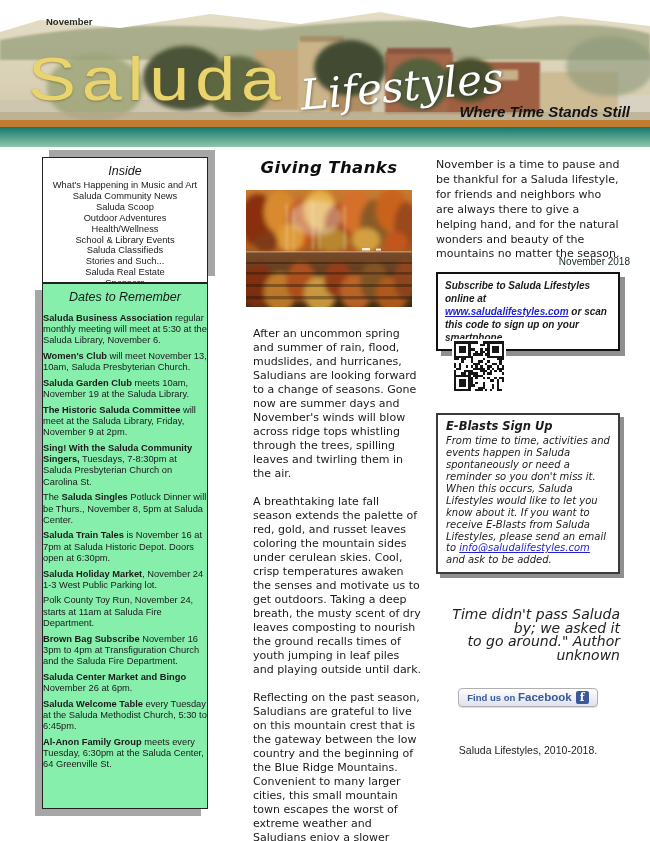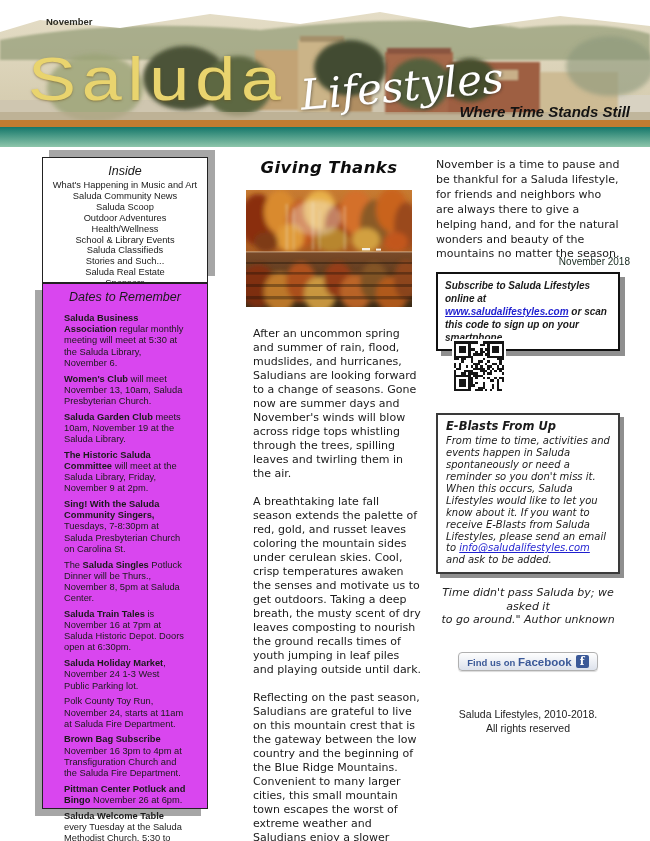--- a/index.html
+++ b/index.html
@@ -21,22 +21,22 @@
              background:linear-gradient(#14776a,#8ec6ab);}
   .credit{position:absolute;left:46px;top:129px;font-size:9.5px;font-style:italic;color:#222b22;}
   .issue{position:absolute;right:20px;top:129px;font-size:10px;color:#15281e;}
 
   
   .sidebar{position:absolute;left:42px;top:157px;width:166px;}
   .inside-box{box-sizing:border-box;background:#fff;border:1px solid #222;height:126px;
               padding:6px 4px;text-align:center;box-shadow:7px -7px 0 #a6a6a6;position:relative;z-index:1;}
   .box-title{font-size:12.5px;font-weight:normal;font-style:italic;text-align:center;margin:0 0 2px 0;}
   .inside-item{font-size:9.3px;line-height:10.9px;}
-  .dates-box{box-sizing:border-box;background:#d946ef;border:1px solid #222;height:526px;margin-top:0;
-             padding:6px 21px;box-shadow:-7px 7px 0 #a6a6a6;position:relative;z-index:1;}
+  .dates-box{box-sizing:border-box;background:#86efac;border:1px solid #222;height:526px;margin-top:0;
+             padding:6px 0;box-shadow:-7px 7px 0 #a6a6a6;position:relative;z-index:1;}
   .dates-box .box-title{margin-bottom:9px;}
   .date-entry{font-size:9.3px;line-height:11.2px;margin:0 0 4.5px 0;}
   .date-entry .b{font-weight:bold;}
 
   
   .middle{position:absolute;left:237px;top:150px;width:184px;font-family:"DejaVu Sans",sans-serif;}
   .article-title{font-size:16.5px;font-weight:bold;font-style:italic;text-align:center;margin:8px 0 0 0;
                  letter-spacing:.4px;color:#0d0d0d;}
   .photo{width:166px;height:117px;margin:13px auto 0 auto;display:block;}
   .paras .body-p{font-size:11px;line-height:14px;margin:14px 0 0 16px;color:#1a1a1a;}
@@ -50,21 +50,21 @@
                  font-family:"Liberation Sans",sans-serif;font-style:italic;font-weight:bold;
                  font-size:10px;line-height:13px;position:relative;z-index:1;}
   .qr{display:grid;grid-template-columns:repeat(21,1fr);grid-template-rows:repeat(21,1fr);
       width:50px;height:50px;background:#fff;padding:2px;margin:-12px 0 0 16px;position:relative;z-index:2;}
   .qr .qb{background:#161616;}
   .eblasts-box{box-sizing:border-box;margin-top:20px;border:2px solid #3a3a3a;background:#fff;
                padding:6px 8px;box-shadow:4px 4px 0 #8f8f8f;font-style:italic;
                font-size:10px;line-height:11.9px;}
   .eblasts-title{font-weight:bold;font-size:11.5px;margin:0 0 2px 0;font-style:italic;}
   a.doc-link{color:#1f1fcf;}
-  .quote{margin-top:12px;text-align:center;font-style:italic;font-size:11px;line-height:13.5px;color:#222;}
+  .quote{margin-top:34px;text-align:right;font-style:italic;font-size:14px;line-height:13.5px;color:#222;}
   .fb-wrap{margin-top:24px;text-align:center;}
   .fb-button{display:inline-flex;align-items:center;gap:4px;border:1px solid #b0b0b0;border-radius:4px;
              background:linear-gradient(#fefefe,#dde2ec);padding:2px 8px;cursor:pointer;
              box-shadow:0 1px 1px rgba(0,0,0,.15);}
   .fb-text{font-family:"Liberation Sans",sans-serif;font-weight:bold;color:#3b5998;font-size:9.5px;}
   .fb-text .big{font-size:11.5px;}
   .fb-icon{width:13px;height:13px;background:#3b5998;border-radius:2px;color:#fff;
            font-family:"DejaVu Serif",serif;font-weight:bold;font-size:11px;line-height:13px;
            text-align:center;display:inline-block;}
   .copyright{margin-top:36px;text-align:center;font-family:"Liberation Sans",sans-serif;
@@ -150,21 +150,21 @@
           <p class="date-entry"><span class="b">Saluda Business Association</span><span> regular monthly meeting will meet at 5:30 at the Saluda Library, November 6.</span></p>
           <p class="date-entry"><span class="b">Women's Club</span><span> will meet November 13, 10am, Saluda Presbyterian Church.</span></p>
           <p class="date-entry"><span class="b">Saluda Garden Club</span><span> meets 10am, November 19 at the Saluda Library.</span></p>
           <p class="date-entry"><span class="b">The Historic Saluda Committee</span><span> will meet at the Saluda Library, Friday, November 9 at 2pm.</span></p>
           <p class="date-entry"><span class="b">Sing! With the Saluda Community Singers,</span><span> Tuesdays, 7-8:30pm at Saluda Presbyterian Church on Carolina St.</span></p>
           <p class="date-entry"><span>The </span><span class="b">Saluda Singles</span><span> Potluck Dinner will be Thurs., November 8, 5pm at Saluda Center.</span></p>
           <p class="date-entry"><span class="b">Saluda Train Tales</span><span> is November 16 at 7pm at Saluda Historic Depot. Doors open at 6:30pm.</span></p>
           <p class="date-entry"><span class="b">Saluda Holiday Market</span><span>, November 24 1-3 West Public Parking lot.</span></p>
           <p class="date-entry"><span>Polk County Toy Run, November 24, starts at 11am at Saluda Fire Department.</span></p>
           <p class="date-entry"><span class="b">Brown Bag Subscribe</span><span>  November 16 3pm to 4pm at Transfiguration Church and the Saluda Fire Department.</span></p>
-          <p class="date-entry"><span class="b">Pittman Center Potluck and Bingo</span><span> November 26 at 6pm.</span></p>
+          <p class="date-entry"><span class="b">Saluda Center Market and Bingo</span><span> November 26 at 6pm.</span></p>
           <p class="date-entry"><span class="b">Saluda Welcome Table</span><span> every Tuesday at the Saluda Methodist Church, 5:30 to 6:45pm.</span></p>
           <p class="date-entry"><span class="b">Al-Anon Family Group</span><span> meets every Tuesday, 6:30pm at the Saluda Center, 64 Greenville St.</span></p>
         </div>
     </div>
   </div>
 
   <div class="middle">
     <div class="article-title">Giving Thanks</div>
 
     <svg class="photo" viewBox="0 0 166 117" preserveAspectRatio="none">
@@ -686,34 +686,33 @@
         <div></div>
         <div class="qb"></div>
         <div></div>
         <div></div>
         <div class="qb"></div>
         <div class="qb"></div>
         <div></div>
       </div>
 
     <div class="eblasts-box">
-      <div class="eblasts-title">E-Blasts From Up</div>
+      <div class="eblasts-title">E-Blasts Sign Up</div>
       <span>From time to time, activities and events happen in Saluda spontaneously or need a reminder so you don't miss it.  When this occurs, Saluda Lifestyles would like to let you know about it.  If you want to receive E-Blasts from Saluda Lifestyles, please send an email to </span><a class="doc-link" href="#">info@saludalifestyles.com</a><span> and ask to be added.</span>
     </div>
 
     <div class="quote">
       <div>Time didn't pass Saluda by; we asked it</div>
       <div>to go around."  Author unknown</div>
     </div>
 
     <div class="fb-wrap">
       <span class="fb-button">
         <span class="fb-text"><span>Find us on </span><span class="big">Facebook</span></span>
         <span class="fb-icon">f</span>
       </span>
     </div>
 
     <div class="copyright">
       <div>Saluda Lifestyles, 2010-2018.</div>
-      <div>All rights reserved</div>
     </div>
   </div>
 </div>
 
 </body></html>

